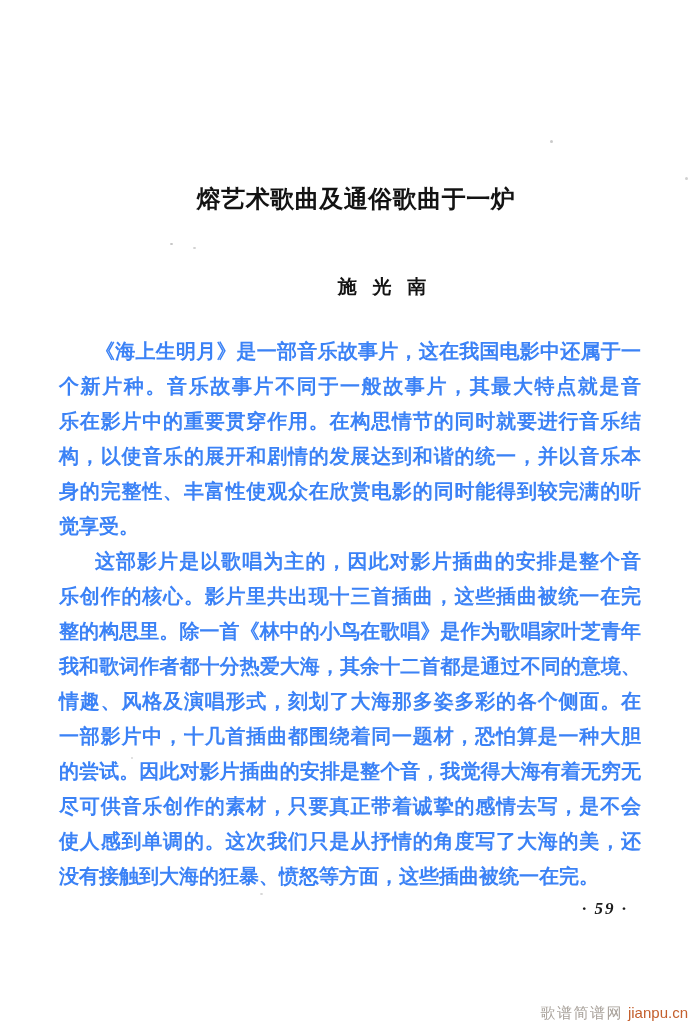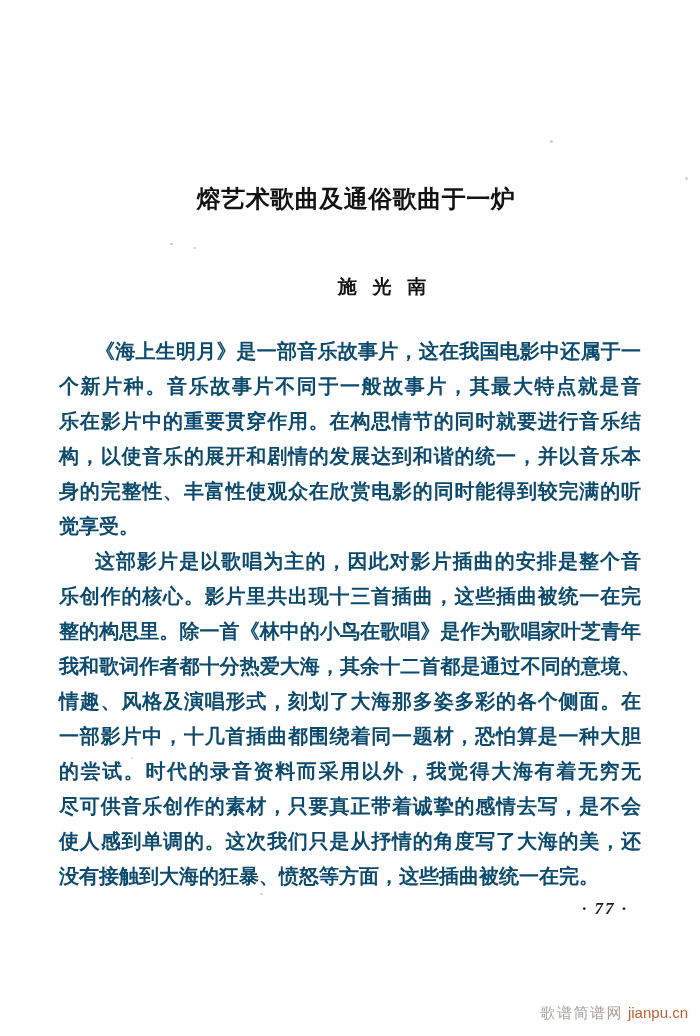--- a/index.html
+++ b/index.html
@@ -31,21 +31,21 @@
     font-weight:700;
     word-spacing:11px;
     color:#131313;
     padding-left:32px;
   }
   .body-text{
     position:absolute;
     left:59px;top:334px;width:582px;
     font-size:20px;
     font-weight:600;
-    color:#0c4a6e;
+    color:#3b82f6;
   }
   .line{
     height:35px;
     line-height:35px;
     text-align:justify;
     text-align-last:justify;
     overflow:visible;
   }
   .line.indent{ text-indent:36px; }
   .line.no-justify{ text-align:right; text-align-last:left; }
@@ -90,27 +90,27 @@
       <div class="line">乐在影片中的重要贯穿作用。在构思情节的同时就要进行音乐结</div>
       <div class="line">构，以使音乐的展开和剧情的发展达到和谐的统一，并以音乐本</div>
       <div class="line">身的完整性、丰富性使观众在欣赏电影的同时能得到较完满的听</div>
       <div class="line no-justify">觉享受。</div>
       <div class="line indent">这部影片是以歌唱为主的，因此对影片插曲的安排是整个音</div>
       <div class="line">乐创作的核心。影片里共出现十三首插曲，这些插曲被统一在完</div>
       <div class="line">整的构思里。除一首《林中的小鸟在歌唱》是作为歌唱家叶芝青年</div>
       <div class="line">我和歌词作者都十分热爱大海，其余十二首都是通过不同的意境、</div>
       <div class="line">情趣、风格及演唱形式，刻划了大海那多姿多彩的各个侧面。在</div>
       <div class="line">一部影片中，十几首插曲都围绕着同一题材，恐怕算是一种大胆</div>
-      <div class="line">的尝试。时代的录音资料而采用以外，我觉得大海有着无穷无</div>
+      <div class="line">的尝试。因此对影片插曲的安排是整个音，我觉得大海有着无穷无</div>
       <div class="line">尽可供音乐创作的素材，只要真正带着诚挚的感情去写，是不会</div>
       <div class="line">使人感到单调的。这次我们只是从抒情的角度写了大海的美，还</div>
       <div class="line no-justify">没有接触到大海的狂暴、愤怒等方面，这些插曲被统一在完。</div>
     </div>
 
-  <div class="page-number">· 77 ·</div>
+  <div class="page-number">· 59 ·</div>
 
   <div class="watermark">
     <span class="wm-cn" style="color: rgb(168, 161, 154);">歌谱简谱网</span><span class="wm-url" style="color: rgb(196, 95, 45);">jianpu.cn</span>
   </div>
 
   <div class="speck" style="left:550px;top:140px;width:3px;height:3px;opacity:.45"></div>
   <div class="speck" style="left:685px;top:177px;width:3px;height:3px;opacity:.4"></div>
   <div class="speck" style="left:170px;top:243px;width:3px;height:2px;opacity:.5"></div>
   <div class="speck" style="left:193px;top:247px;width:3px;height:2px;opacity:.4"></div>
   <div class="speck" style="left:131px;top:757px;width:2px;height:2px;opacity:.35"></div>

